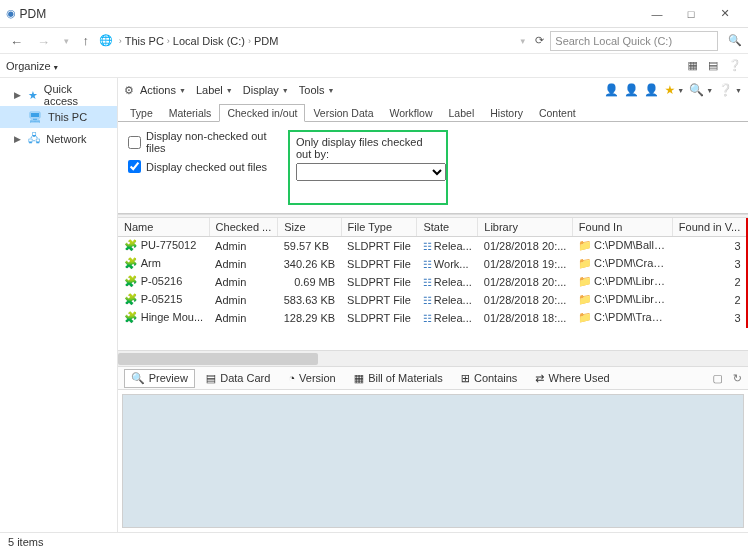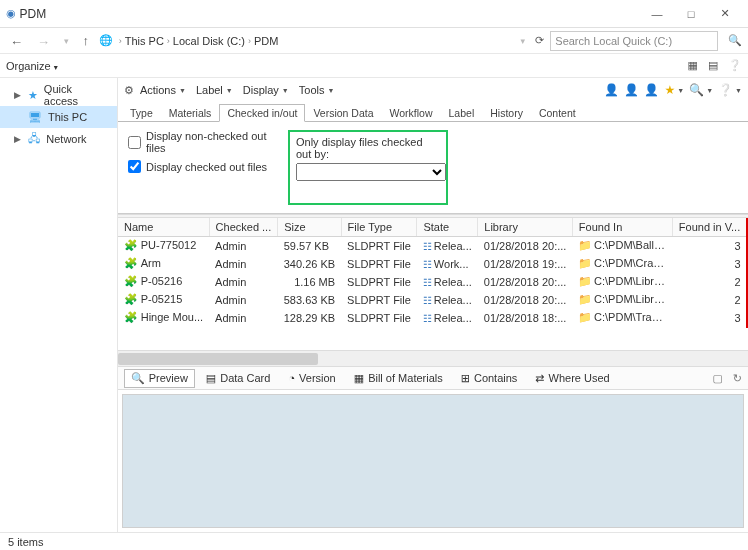--- a/index.html
+++ b/index.html
@@ -215,21 +215,21 @@
               <td class="col-ft">SLDPRT File</td>
               <td class="col-state"><span class="sic">☷</span>Work...</td>
               <td class="col-mod">01/28/2018 19:...</td>
               <td class="col-fi"><span class="fldic">📁</span>C:\PDM\Crank_mec...</td>
               <td class="col-fiv" style="text-align:right">3</td>
               <td class="col-coi redcol">IMPLEMENT2019</td>
             </tr>
             <tr>
               <td class="col-name"><span class="fic">🧩</span>P-05216</td>
               <td class="col-chk">Admin</td>
-              <td class="col-size" style="text-align:right">1.16 MB</td>
+              <td class="col-size" style="text-align:right">0.69 MB</td>
               <td class="col-ft">SLDPRT File</td>
               <td class="col-state"><span class="sic">☷</span>Relea...</td>
               <td class="col-mod">01/28/2018 20:...</td>
               <td class="col-fi"><span class="fldic">📁</span>C:\PDM\Library</td>
               <td class="col-fiv" style="text-align:right">2</td>
               <td class="col-coi redcol">IMPLEMENT2019</td>
             </tr>
             <tr>
               <td class="col-name"><span class="fic">🧩</span>P-05215</td>
               <td class="col-chk">Admin</td>

